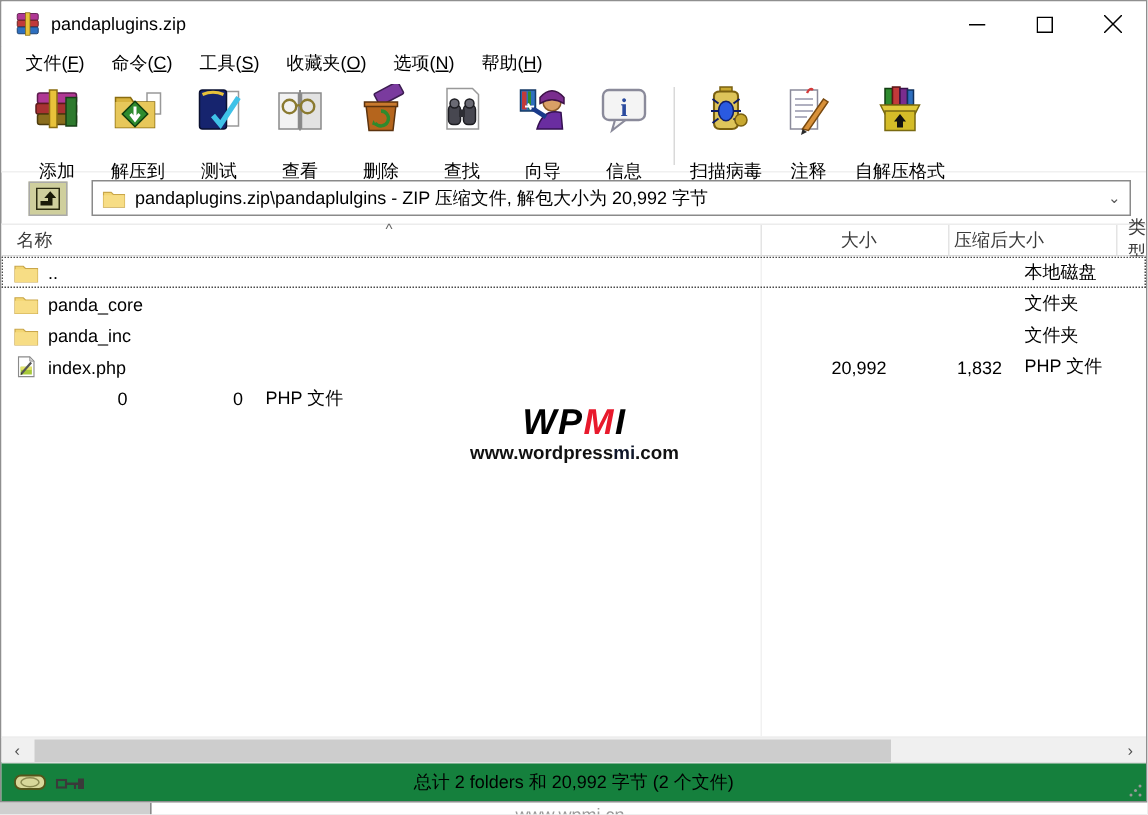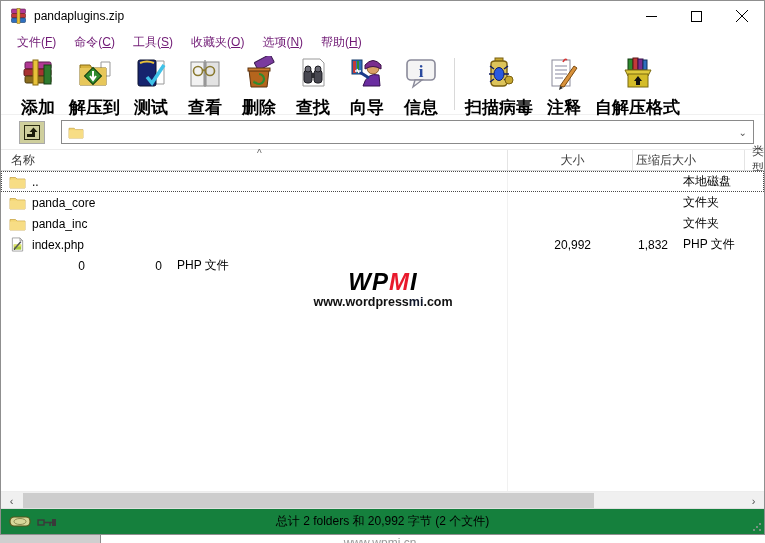--- a/index.html
+++ b/index.html
@@ -17,28 +17,28 @@
   
   .win { position:absolute; left:0; top:0; width:765px; height:535px; background:#fff; border:1px solid #8f8f8f; display:flex; flex-direction:column; }
 
   .titlebar { height:30px; display:flex; align-items:center; background:#fff; flex:0 0 auto; }
   .titlebar .app-ico { margin:0 6px 0 9px; width:18px; height:16px; }
   .titlebar .title { flex:1; font-size:12px; color:#000; }
   .cap-btn { width:45px; height:30px; display:flex; align-items:center; justify-content:center; }
   .cap-btn svg { display:block; }
 
   .menubar { height:22px; display:flex; align-items:center; padding-left:7px; background:#fff; flex:0 0 auto; }
-  .menu-item { padding:2px 9px; color:#701a75; white-space:nowrap; }
+  .menu-item { padding:2px 9px; color:#000000; white-space:nowrap; }
   .menu-item .mkey { text-decoration:underline; }
 
   
   .toolbar { height:62px; display:flex; align-items:flex-start; padding:3px 0 0 10px; background:#fff; flex:0 0 auto; border-bottom:1px solid #f0f0f0; }
   .tb-btn { min-width:54px; padding:0 4px; display:flex; flex-direction:column; align-items:center; }
   .tb-btn svg { width:36px; height:36px; display:block; }
-  .tb-btn .tb-label { margin-top:4px; font-size:17px; white-space:nowrap;font-weight:bold; }
+  .tb-btn .tb-label { margin-top:14px; font-size:12px; white-space:nowrap; }
   .tb-sep { width:1px; height:52px; background:#d9d9d9; margin:2px 6px 0 6px; }
 
   
   .addr-row { height:34px; display:flex; align-items:center; padding:0 10px 0 18px; flex:0 0 auto; }
   .up-btn { width:26px; height:23px; border:1px solid #a9a9a9; background:#cfcf9d; display:flex; align-items:center; justify-content:center; margin-right:16px; }
   .combo { flex:1; height:24px; border:1px solid #8a8a8a; background:#fff; display:flex; align-items:center; padding:0 6px; position:relative; }
   .combo .c-text { margin-left:6px; white-space:nowrap; overflow:hidden; }
   .combo .chev { position:absolute; right:6px; top:7px; color:#555; font-size:10px; line-height:10px; }
 
   
@@ -277,20 +277,21 @@
     <div class="up-btn">
       <svg width="16" height="15" viewBox="0 0 16 15">
         <rect x="0.5" y="0.5" width="15" height="14" fill="#cfcf9d" stroke="#2a2a10"></rect>
         <path d="M3,12 L11,12 L11,7 L13.5,7 L9.5,2.5 L5.5,7 L8,7 L8,9 L3,9 Z" fill="#1a1a08"></path>
       </svg>
     </div>
     <div class="combo">
       <svg width="16" height="14" viewBox="0 0 17 15">
           <use href="#ico-folder"></use>
         </svg>
+      <span class="c-text">pandaplugins.zip\pandaplulgins - ZIP 压缩文件, 解包大小为 20,992 字节</span>
       <span class="chev">⌄</span>
     </div>
   </div>
 
   <div class="list-header">
     <div class="col-name">名称</div>
     <div class="col-size">大小</div>
     <div class="col-packed">压缩后大小</div>
     <div class="col-type">类型</div>
     <div class="sort-ind">^</div>

